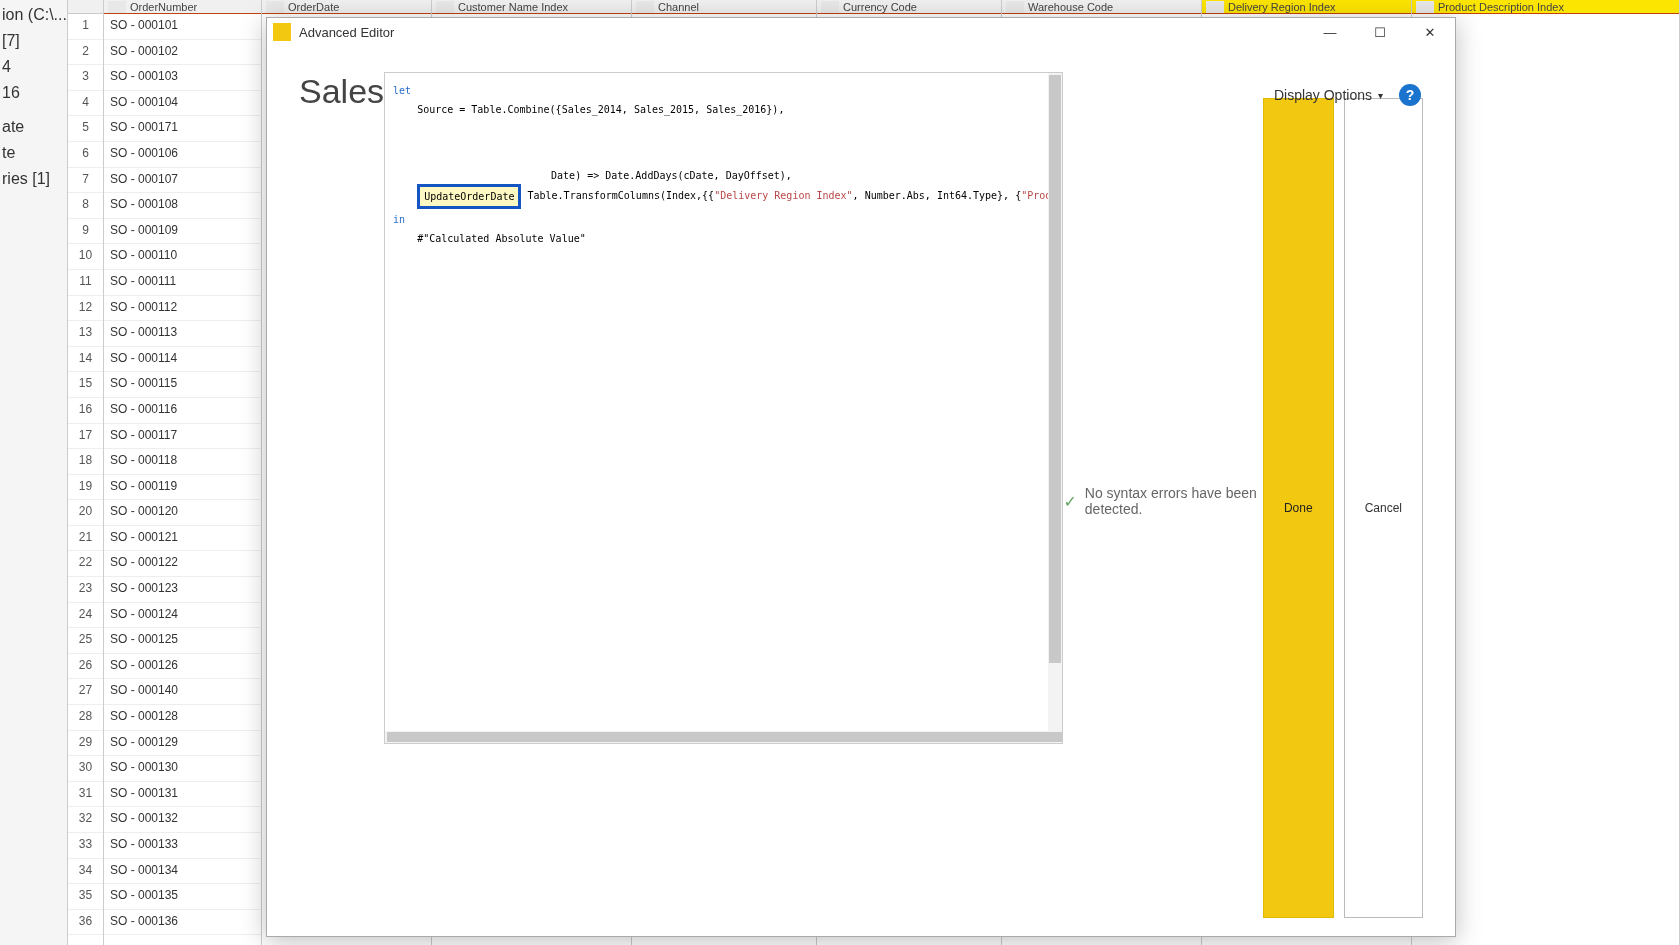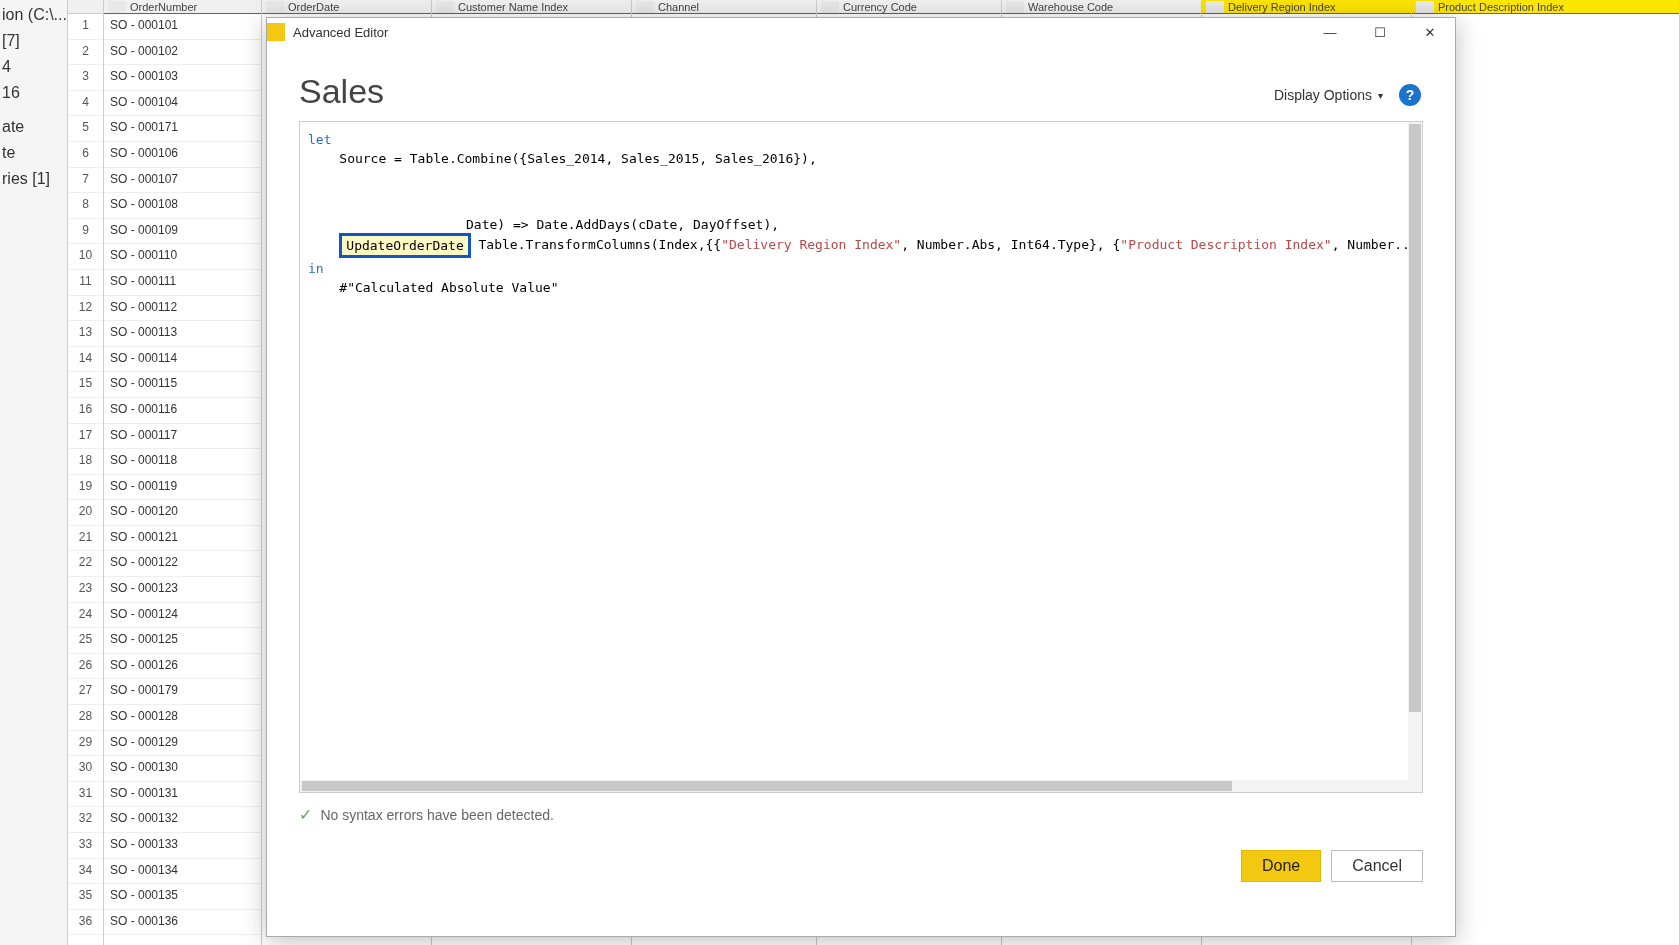--- a/index.html
+++ b/index.html
@@ -101,20 +101,21 @@
   background: #fff;
   border: 1px solid #aaa;
   box-shadow: 0 4px 24px rgba(0,0,0,0.25);
   display: flex;
   flex-direction: column;
 }
 .titlebar {
   height: 28px;
   display: flex;
   align-items: center;
+  padding-left: 6px;
 }
 .titlebar .app-icon {
   width: 18px; height: 18px;
   background: #f2c811;
   margin-right: 8px;
 }
 .titlebar .title {
   flex: 1;
   font-size: 13px;
   color: #333;
@@ -127,21 +128,21 @@
   display: flex;
   align-items: center;
   justify-content: center;
   font-size: 13px;
   color: #333;
 }
 .dialog-body {
   flex: 1;
   padding: 26px 32px 18px 32px;
   display: flex;
-  flex-direction: column;
+  flex-direction: row;
   position: relative;
 }
 .page-title {
   font-size: 34px;
   font-weight: 300;
   color: #444;
   margin-bottom: 10px;
 }
 .options-row {
   position: absolute;
@@ -170,21 +171,21 @@
   display: flex;
   align-items: center;
   justify-content: center;
   font-size: 14px;
 }
 .editor-wrap {
   height: 672px;
   border: 1px solid #ccc;
   position: relative;
   font-family: Consolas, monospace;
-  font-size: 13px;
+  font-size: 10px;
   padding: 8px 4px 4px 4px;
   line-height: 19px;
   overflow: hidden;
 }
 .editor-line {
   white-space: pre;
   padding-left: 4px;
 }
 .kw { color: #2a6ec9; }
 .str { color: #b94747; }
@@ -235,21 +236,21 @@
   font-size: 16px;
 }
 .button-row {
   margin-top: 26px;
   display: flex;
   justify-content: flex-end;
   gap: 10px;
 }
 .btn {
   padding: 6px 20px;
-  font-size: 16px;
+  font-size: 12px;
   border: 1px solid #bbb;
   background: #fff;
   color: #333;
 }
 .btn.primary {
   background: #f2c811;
   border-color: #e0b800;
   color: #222;
 }
 </style>
@@ -335,21 +336,21 @@
         <div class="data-cell">SO - 000117</div>
         <div class="data-cell">SO - 000118</div>
         <div class="data-cell">SO - 000119</div>
         <div class="data-cell">SO - 000120</div>
         <div class="data-cell">SO - 000121</div>
         <div class="data-cell">SO - 000122</div>
         <div class="data-cell">SO - 000123</div>
         <div class="data-cell">SO - 000124</div>
         <div class="data-cell">SO - 000125</div>
         <div class="data-cell">SO - 000126</div>
-        <div class="data-cell">SO - 000179</div>
+        <div class="data-cell">SO - 000140</div>
         <div class="data-cell">SO - 000128</div>
         <div class="data-cell">SO - 000129</div>
         <div class="data-cell">SO - 000130</div>
         <div class="data-cell">SO - 000131</div>
         <div class="data-cell">SO - 000132</div>
         <div class="data-cell">SO - 000133</div>
         <div class="data-cell">SO - 000134</div>
         <div class="data-cell">SO - 000135</div>
         <div class="data-cell">SO - 000136</div>
       </div>

